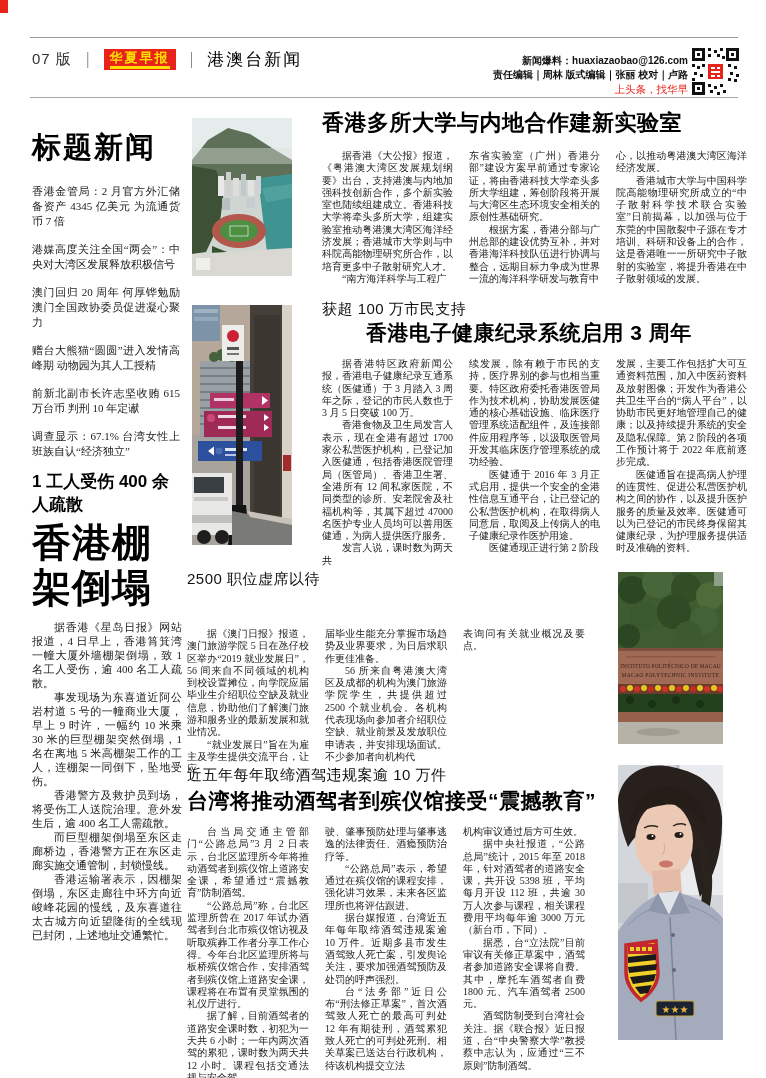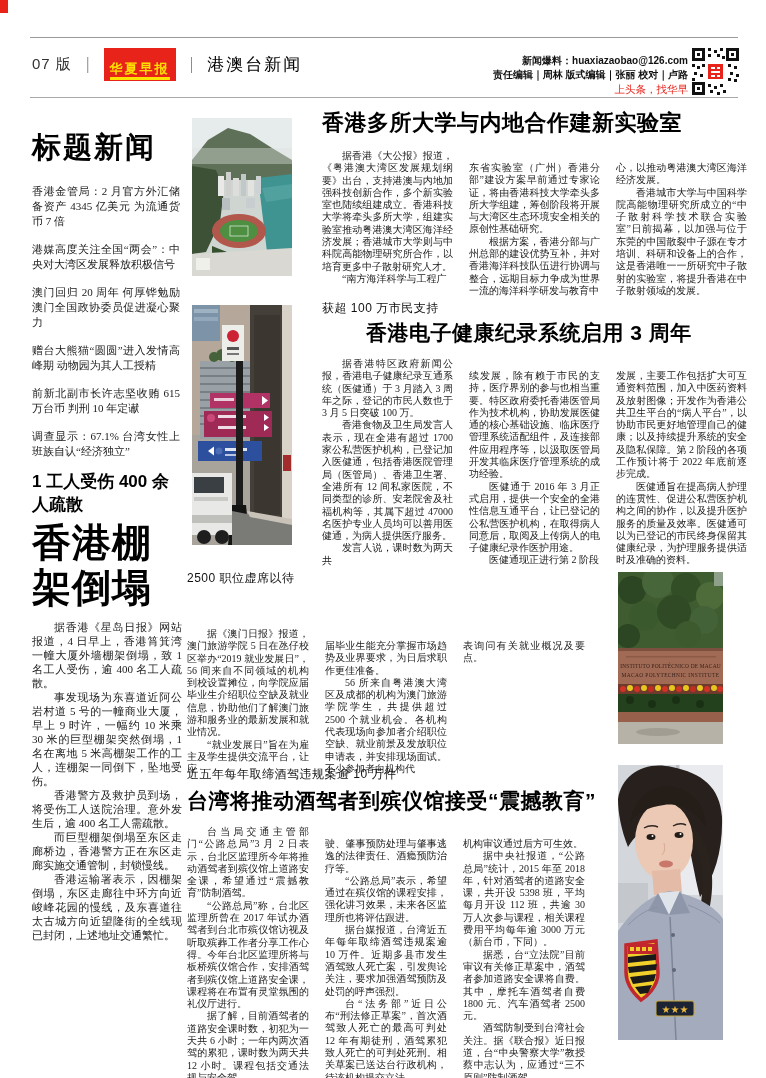--- a/index.html
+++ b/index.html
@@ -9,41 +9,41 @@
 
   
   .edge-mark{left:0;top:24;width:8px;height:13px;background:#e8231a;}
   .rule-top{left:30px;top:37px;width:708px;height:1px;background:#9a9a9a;}
   .rule-bottom{left:30px;top:97px;width:708px;height:1px;background:#a8a8a8;}
   .mast-left{left:32px;top:48px;display:flex;align-items:center;gap:8px;
              font-family:"Liberation Sans","DejaVu Sans",sans-serif;}
   .edition{font-size:15px;color:#333;letter-spacing:1px;}
   .mast-sep{color:#8a8a8a;font-size:16px;font-weight:300;}
   .mast-box{background:#e8231a;color:#ffe100;font-weight:bold;font-size:13px;
-            padding:14px 6px 1px 6px;letter-spacing:2px;line-height:14px;text-align:center;}
+            padding:2px 6px 1px 6px;letter-spacing:2px;line-height:14px;text-align:center;}
   .mast-box .ybar{height:3px;background:#ffe100;margin-top:1px;}
   .section-name{font-size:17px;color:#000;letter-spacing:2px;}
   .head-right{right:78px;top:54px;text-align:right;
               font-family:"Liberation Sans","DejaVu Sans",sans-serif;}
   .head-right .l1,.head-right .l2{font-size:10px;font-weight:bold;color:#111;line-height:14px;}
   .head-right .l3{font-size:10.5px;color:#e8231a;line-height:14px;}
   .qr{left:692px;top:48px;}
 
   
-  .kicker{font-family:"Liberation Sans","DejaVu Sans",sans-serif;font-size:12px;color:#111;
+  .kicker{font-family:"Liberation Sans","DejaVu Sans",sans-serif;font-size:15px;color:#111;
           letter-spacing:.5px;}
   .headline{font-family:"Liberation Sans","DejaVu Sans",sans-serif;font-weight:bold;color:#000;
             font-size:21px;letter-spacing:.5px;line-height:26px;}
   .headline.h-labs{font-size:22px;}
   .cols{display:flex;gap:16px;}
   .col{width:131px;}
   .col-n{width:122px;}
   .art-body{font-size:10px;line-height:12.3px;}
   .art-body p{margin:0;text-indent:2em;text-align:justify;}
-  .cont p:first-child{text-indent:0;margin-top:12px;}
+  .cont p:first-child{text-indent:0;}
 
   
   .briefs{left:32px;top:128px;width:148px;}
   .briefs-title{font-family:"Liberation Sans","DejaVu Sans",sans-serif;font-weight:bold;
                 font-size:29px;color:#000;letter-spacing:2px;margin:0 0 16px 0;}
   .briefs-list{font-size:11px;line-height:15px;font-weight:500;}
   .briefs-list p{margin:0 0 13px 0;text-indent:0;text-align:justify;}
   .scaffold{left:32px;top:470px;width:150px;}
   .sc-kicker{font-family:"Liberation Sans","DejaVu Sans",sans-serif;font-weight:bold;
              font-size:17px;line-height:23px;color:#000;}

